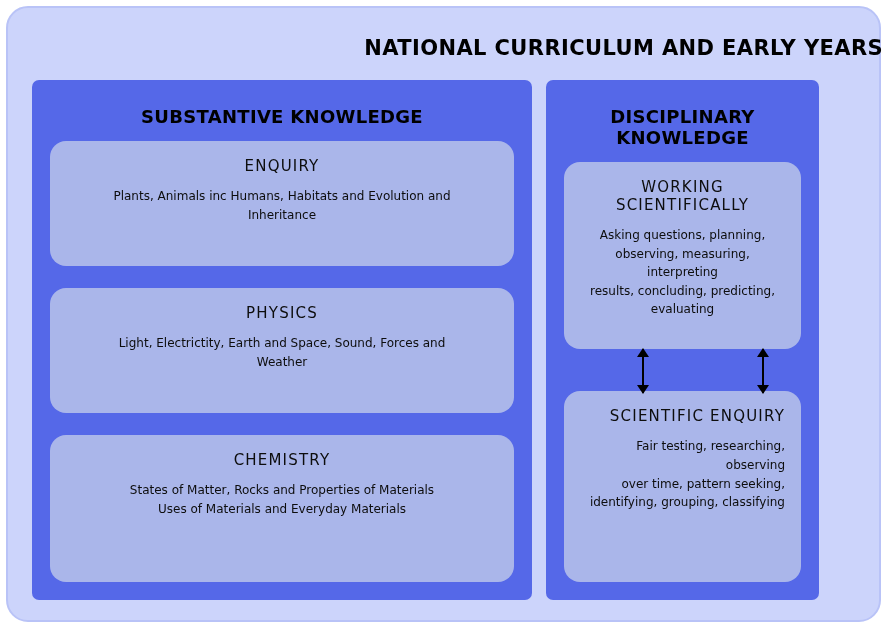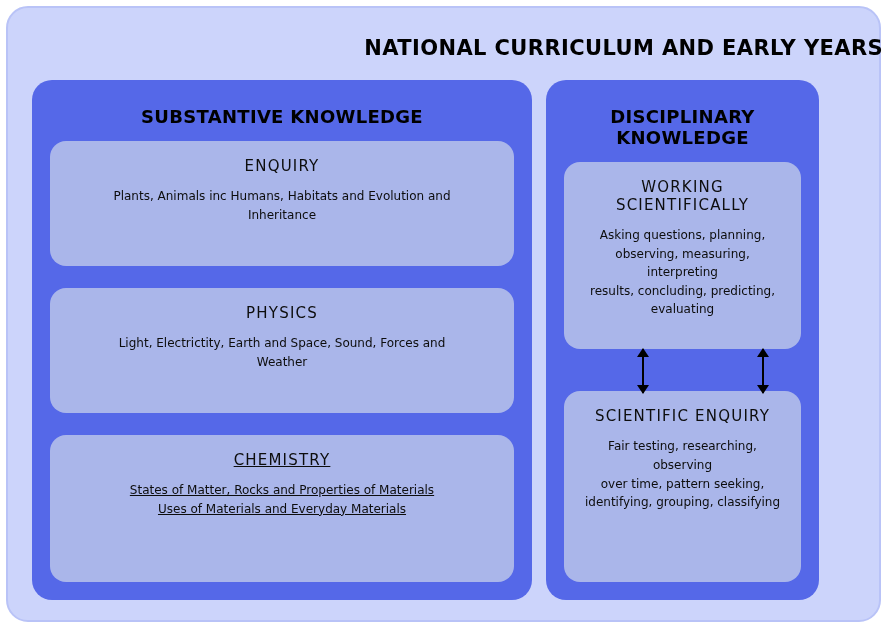--- a/index.html
+++ b/index.html
@@ -43,21 +43,21 @@
     left: 24px;
     top: 72px;
     width: 827px;
     height: 520px;
     display: flex;
     gap: 14px;
   }
 
   .column {
     background: #5568e8;
-    border-radius: 20px;
+    border-radius: 7px;
     box-sizing: border-box;
     padding: 16px 18px 18px 18px;
     display: flex;
     flex-direction: column;
   }
 
   .column-substantive { width: 500px; }
   .column-disciplinary { width: 273px; }
 
   .column-title {
@@ -92,25 +92,25 @@
   .card-body {
     font-size: 12px;
     line-height: 1.55;
   }
 
   .card-body .line { display: block; }
 
   
   .col-left-card-1 { height: 130px; }
   .col-left-card-2 { height: 130px; }
-  .col-left-card-3 { height: 153px; text-decoration: underline; }
+  .col-left-card-3 { height: 153px; }
 
   
   .card-working { height: 192px; }
-  .card-enquiry { height: 196px; }
+  .card-enquiry { height: 196px; text-align: right; }
 
   .arrow-row {
     height: 44px;
     position: relative;
   }
   .arrow {
     position: absolute;
     top: 0;
     width: 2px;
     height: 44px;

